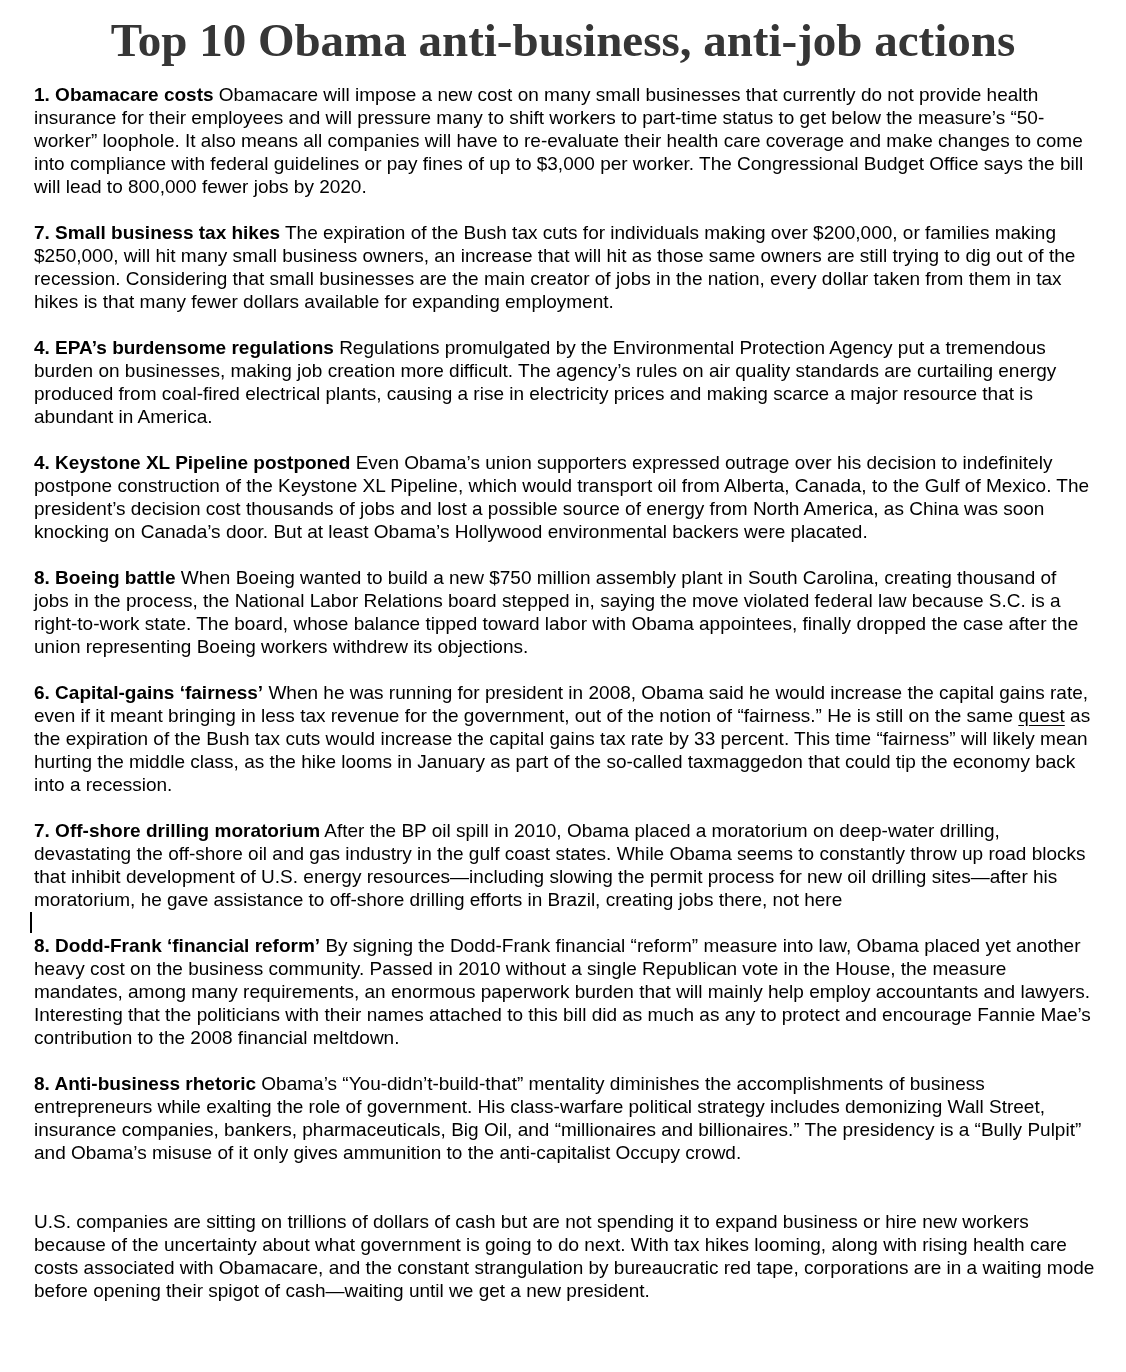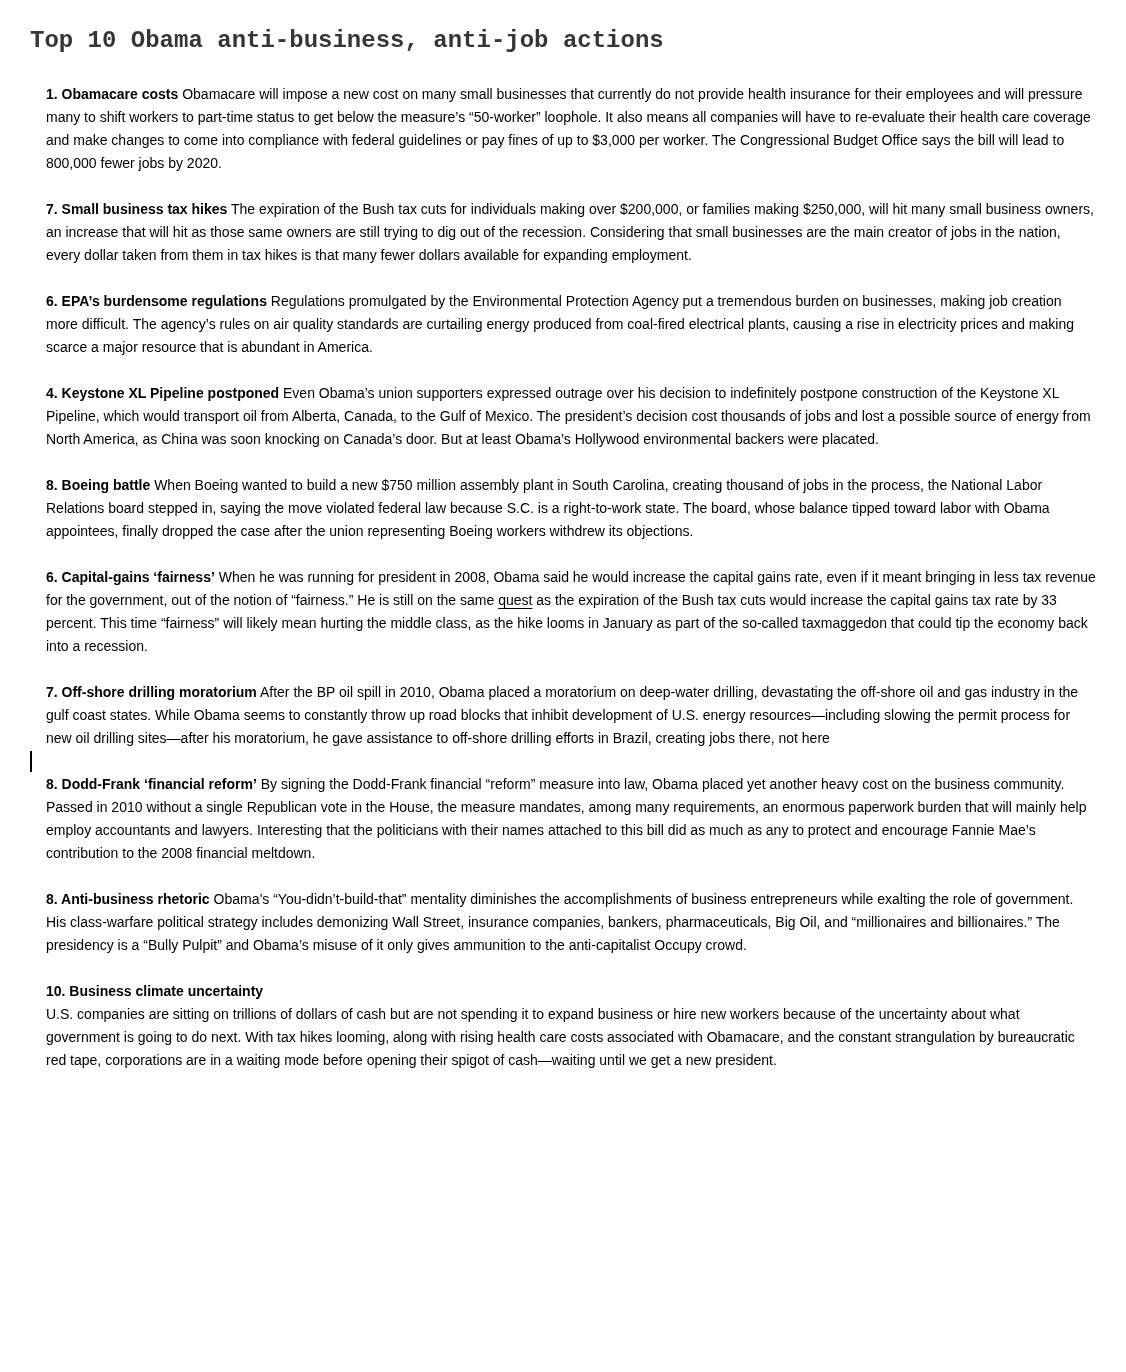--- a/index.html
+++ b/index.html
@@ -7,32 +7,32 @@
   .page {
     box-sizing: border-box;
     width: 1126px;
     min-height: 1372px;
     padding: 20px 30px 0 30px;
     font-family: "Liberation Sans", sans-serif;
     color: #000000;
     background: #ffffff;
   }
   .doc-title {
-    font-family: Liberation Mono, monospace;
+    font-family: Liberation Serif, serif;
     font-weight: bold;
-    font-size: 24px;
+    font-size: 47px;
     line-height: 41px;
     color: #363636;
-    text-align: left;
+    text-align: center;
     margin: 0 0 22px 0;
   }
   p.item {
-    font-size: 14px;
+    font-size: 19px;
     line-height: 23px;
-    margin: 0 0 23px 16px;
+    margin: 0 0 23px 4px;
   }
   p.item .lead { font-weight: bold; }
   p.item.no-gap { margin-bottom: 0; }
   .misspell {
     text-decoration-line: underline;
     text-decoration-style: wavy;
     text-decoration-color: #2f9b2f;
     text-decoration-thickness: 2px;
     text-underline-offset: 3px;
     text-decoration: underline;
@@ -66,21 +66,21 @@
     <b class="lead">1. Obamacare costs</b>
     <span>Obamacare will impose a new cost on many small businesses that currently do not provide health insurance for their employees and will pressure many to shift workers to part-time status to get below the measure’s “50-worker” loophole. It also means all companies will have to re-evaluate their health care coverage and make changes to come into compliance with federal guidelines or pay fines of up to $3,000 per worker. The Congressional Budget Office says the bill will lead to 800,000 fewer jobs by 2020.</span>
   </p>
 
   <p class="item">
     <b class="lead">7. Small business tax hikes</b>
     <span>The expiration of the Bush tax cuts for individuals making over $200,000, or families making $250,000, will hit many small business owners, an increase that will hit as those same owners are still trying to dig out of the recession. Considering that small businesses are the main creator of jobs in the nation, every dollar taken from them in tax hikes is that many fewer dollars available for expanding employment.</span>
   </p>
 
   <p class="item">
-    <b class="lead">6. EPA’s burdensome regulations</b>
+    <b class="lead">4. EPA’s burdensome regulations</b>
     <span>Regulations promulgated by the Environmental Protection Agency put a tremendous burden on businesses, making job creation more difficult. The agency’s rules on air quality standards are curtailing energy produced from coal-fired electrical plants, causing a rise in electricity prices and making scarce a major resource that is abundant in America.</span>
   </p>
 
   <p class="item">
     <b class="lead">4. Keystone XL Pipeline postponed</b>
     <span>Even Obama’s union supporters expressed outrage over his decision to indefinitely postpone construction of the Keystone XL Pipeline, which would transport oil from Alberta, Canada, to the Gulf of Mexico. The president’s decision cost thousands of jobs and lost a possible source of energy from North America, as China was soon knocking on Canada’s door. But at least Obama’s Hollywood environmental backers were placated.</span>
   </p>
 
   <p class="item">
     <b class="lead">8. Boeing battle</b>
@@ -107,18 +107,18 @@
     <b class="lead">8. Dodd-Frank ‘financial reform’</b>
     <span>By signing the Dodd-Frank financial “reform” measure into law, Obama placed yet another heavy cost on the business community. Passed in 2010 without a single Republican vote in the House, the measure mandates, among many requirements, an enormous paperwork burden that will mainly help employ accountants and lawyers. Interesting that the politicians with their names attached to this bill did as much as any to protect and encourage Fannie Mae’s contribution to the 2008 financial meltdown.</span>
   </p>
 
   <p class="item">
     <b class="lead">8. Anti-business rhetoric</b>
     <span>Obama’s “You-didn’t-build-that” mentality diminishes the accomplishments of business entrepreneurs while exalting the role of government. His class-warfare political strategy includes demonizing Wall Street, insurance companies, bankers, pharmaceuticals, Big Oil, and “millionaires and billionaires.” The presidency is a “Bully Pulpit” and Obama’s misuse of it only gives ammunition to the anti-capitalist Occupy crowd.</span>
   </p>
 
   <p class="item">
-    <b class="lead">10. Business climate uncertainty</b><br>
+    <br>
     <span>U.S. companies are sitting on trillions of dollars of cash but are not spending it to expand business or hire new workers because of the uncertainty about what government is going to do next. With tax hikes looming, along with rising health care costs associated with Obamacare, and the constant strangulation by bureaucratic red tape, corporations are in a waiting mode before opening their spigot of cash—waiting until we get a new president.</span>
   </p>
 
 
 </div>
 
 </body></html>

